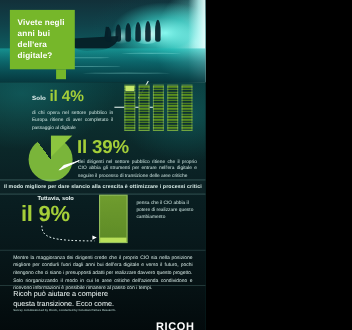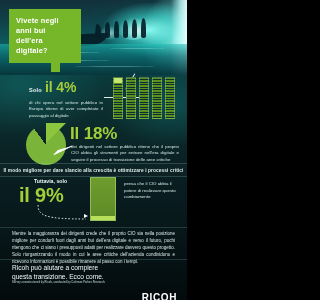--- a/index.html
+++ b/index.html
@@ -75,21 +75,21 @@
     position: absolute;
     background: rgba(225,255,252,0.85);
     border-radius: 50%;
   }
 
   
   .callout {
     position: absolute;
     left: 9px; top: 9px;
     width: 51px;
-    padding: 7px 14px 8px 7px;
+    padding: 7px 1px 8px 7px;
     background: #76b72a;
     z-index: 6;
   }
   .callout-text {
     color: #ffffff;
     font-size: 7.4px;
     line-height: 1.33;
     font-weight: bold;
     letter-spacing: 0.02em;
   }
@@ -307,21 +307,21 @@
         <div class="bar-col"></div>
         <div class="bar-col"></div>
         <div class="bar-col"></div>
         <div class="bar-col"></div>
       </div>
     </div>
 
     <div class="sec2">
       <div class="pie"></div>
       <div class="pie-slice"></div>
-      <div class="stat-big sec2-stat">Il 18%</div>
+      <div class="stat-big sec2-stat">Il 39%</div>
       <div class="sec2-desc">dei dirigenti nel settore pubblico ritiene che il proprio CIO abbia gli strumenti per entrare nell'era digitale e seguire il processo di transizione delle aree critiche</div>
       <svg class="sec2-arrow" viewBox="0 0 26 12">
         <path d="M25 1 L6 10 L11 5 Z" fill="#ffffff"></path>
         <path d="M25 1 L7 9.6" stroke="#ffffff" stroke-width="1" fill="none"></path>
       </svg>
     </div>
 
     <div class="banner">
       <div class="banner-text">Il modo migliore per dare slancio alla crescita è ottimizzare i processi critici</div>
     </div>

